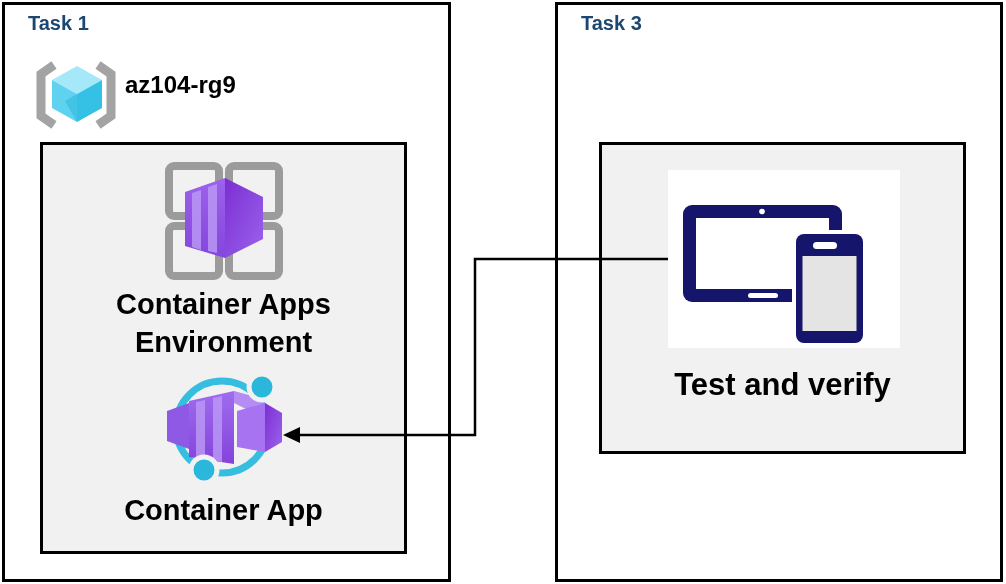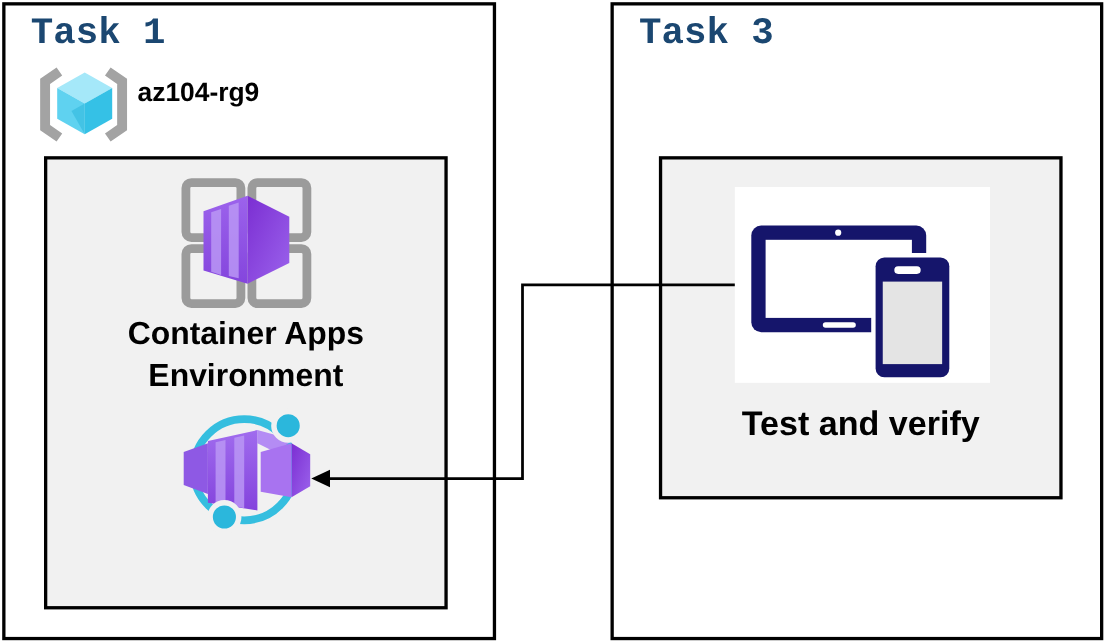--- a/index.html
+++ b/index.html
@@ -8,21 +8,21 @@
     font-family:"Liberation Sans",sans-serif;color:#000;
   }
   .task-box{
     position:absolute;top:2px;height:580px;background:#fff;
     border:3px solid #000;box-sizing:border-box;
   }
   .task1{left:2px;width:449px;}
   .task2{left:555px;width:448px;}
   .task-title{
     position:absolute;left:23px;top:7px;
-    font-size:34px;font-weight:bold;color:var(--title-blue,#1B4771);font-family:Liberation Mono, monospace;
+    font-size:20px;font-weight:bold;color:var(--title-blue,#1B4771);
   }
   .rg-icon{position:absolute;left:29px;top:55px;width:84px;height:70px;}
   .rg-label{
     position:absolute;left:120px;top:66px;
     font-size:24px;font-weight:bold;color:var(--label-black,#000);
   }
   .inner-box{
     position:absolute;background:var(--panel-fill,#F1F1F1);
     border:3px solid var(--panel-border,#000);box-sizing:border-box;
     display:flex;flex-direction:column;align-items:center;
@@ -114,20 +114,21 @@
         <polygon points="3,41 25,33 25,79 3,71" fill="#8E59E4"></polygon>
         <polygon points="70,21 103,30 86,41 70,33" fill="#B48CF4"></polygon>
         <polygon points="101,33 118,43 118,72 101,82" fill="url(#appSide)"></polygon>
         <polygon points="73,41 101,33 101,82 73,77" fill="#A873F0"></polygon>
         <polygon points="25,31 70,21 70,94 25,87" fill="url(#appFront)"></polygon>
         <polygon points="32,32 41,30 41,90 32,88" fill="#BA97F4" opacity="0.85"></polygon>
         <polygon points="49,28 58,26 58,92 49,90" fill="#BA97F4" opacity="0.85"></polygon>
         <circle class="dot" cx="98" cy="17" r="13"></circle>
         <circle class="dot" cx="40" cy="100" r="13"></circle>
       </svg>
+      <div class="diagram-label app-label">Container App</div>
     </div>
   </div>
 
   <div class="task-box task2">
     <div class="task-title">Task 3</div>
 
     <div class="inner-box inner-task2">
       <div class="media-box">
 
         <svg class="devices-icon" viewBox="0 0 232 178">

